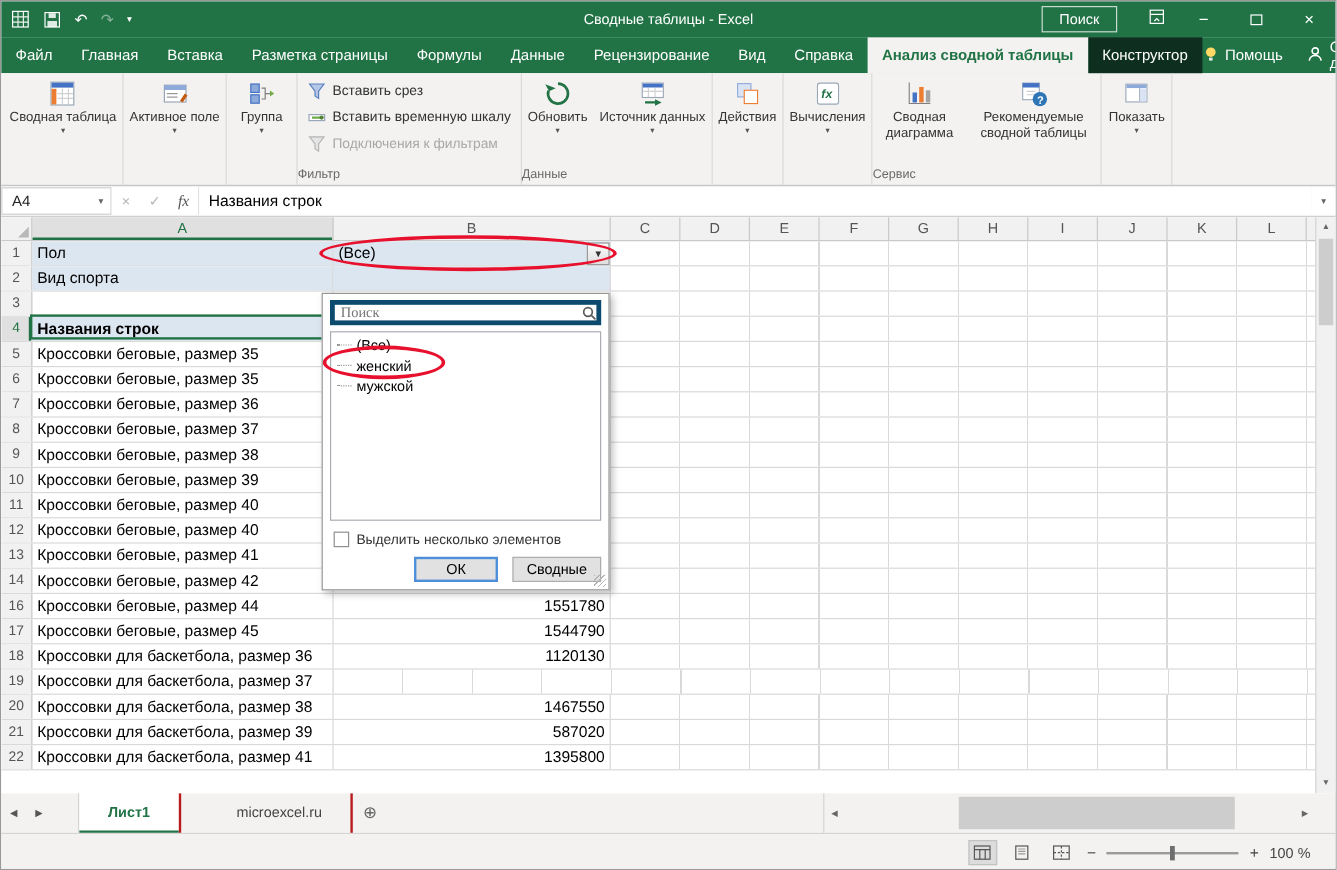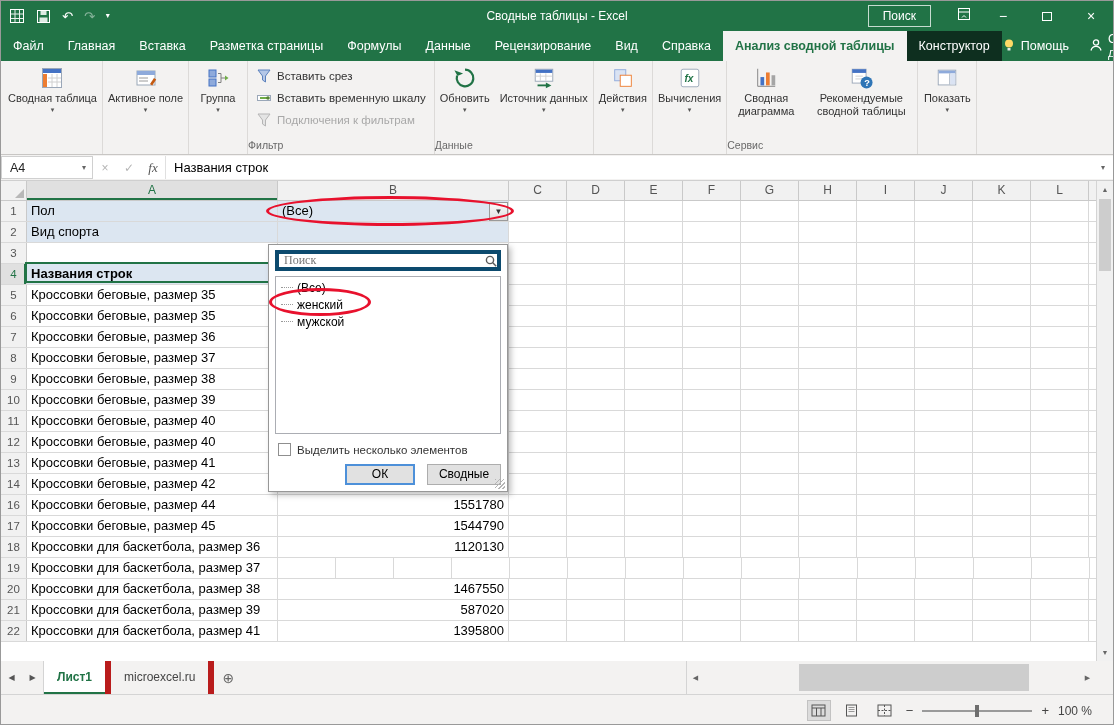--- a/index.html
+++ b/index.html
@@ -97,21 +97,21 @@
   .grip { position:absolute; right:2px; bottom:2px; width:10px; height:10px; background:repeating-linear-gradient(135deg,#b5b5b5 0 1px,transparent 1px 3px); }
 
   
   .ellipse { position:absolute; border:3px solid #e8112d; border-radius:50%; z-index:50; pointer-events:none; }
   .e1 { left:265px; top:15px; width:248px; height:30px; }
   .e2 { left:268px; top:107px; width:102px; height:28px; }
 
   
   .sheetbar { height:33px; background:#f3f2f1; display:flex; align-items:stretch; }
   .snav { width:21px; display:flex; align-items:center; justify-content:center; font-size:8px; color:#555; }
-  .stab { padding:0 13px; line-height:32px; font-size:12px; color:#444; border-right:6px solid #b91c1c; }
+  .stab { padding:0 24px; line-height:32px; font-size:12px; color:#444; border-right:2px solid #b91c1c;margin-left:22px; }
   .stab:first-of-type { border-left:1px solid #d4d4d4; }
   .stab.active { background:#fff; color:#217346; font-weight:bold; box-shadow:inset 0 -2px 0 #217346; }
   .newsheet { width:28px; display:flex; align-items:center; justify-content:center; font-size:14px; color:#666; }
   .hscroll { margin-left:auto; width:410px; margin-right:17px; display:flex; align-items:stretch; border-left:1px solid #d4d4d4; }
   .harrow { width:17px; display:flex; align-items:center; justify-content:center; font-size:7px; color:#666; }
   .htrack { flex:1; position:relative; }
   .hthumb { position:absolute; left:95px; top:3px; bottom:3px; width:230px; background:#cdcdcd; }
 
   
   .statusbar { height:32px; background:#f3f2f1; border-top:1px solid #d4d4d4; display:flex; align-items:center; }

